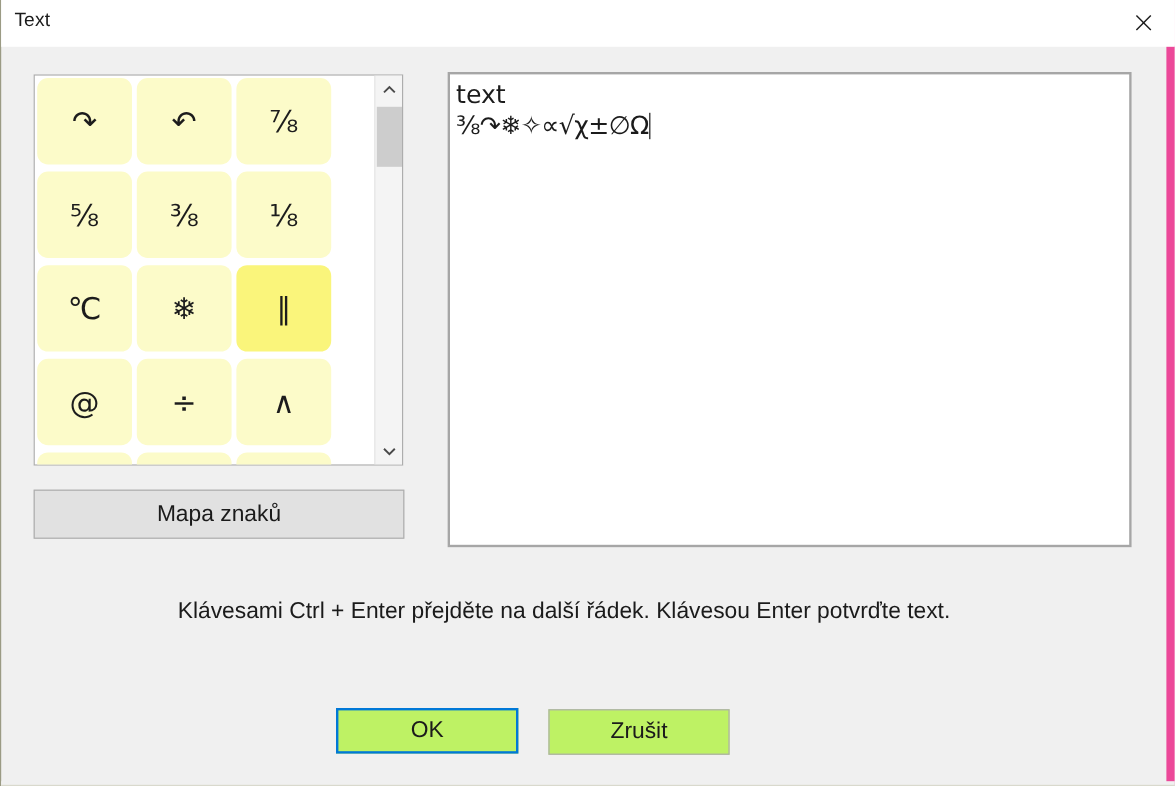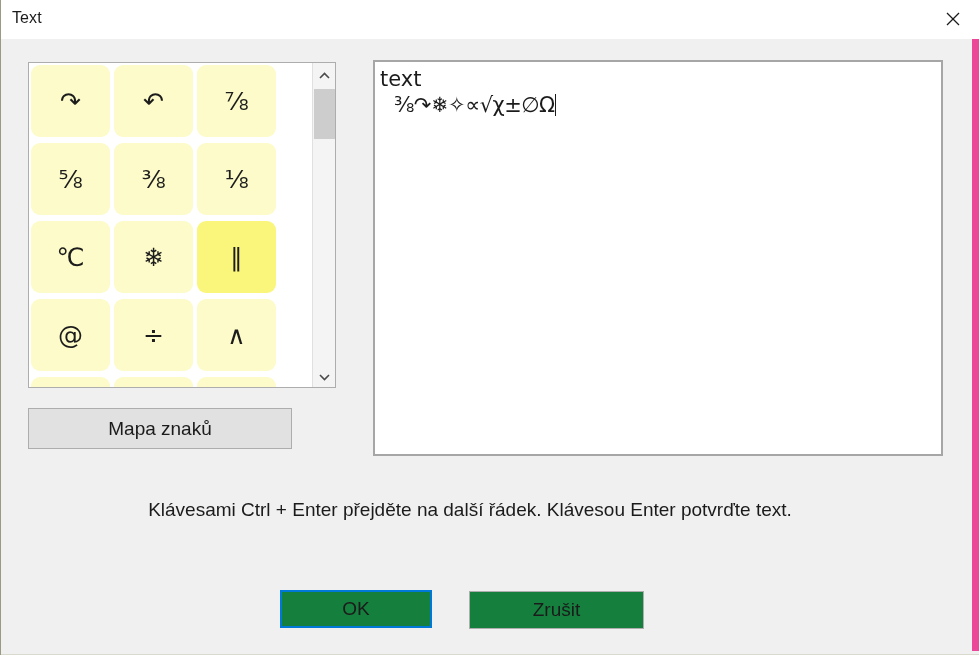--- a/index.html
+++ b/index.html
@@ -138,21 +138,21 @@
     width: 23px;
     height: 278px;
     background: #f4f4f4;
   }
 
   
   .charmap-btn {
     position: absolute;
     left: 27px;
     top: 408px;
-    width: 264px;
+    width: 309px;
     height: 41px;
     background: #e1e1e1;
     border: 1px solid #adadad;
     box-sizing: border-box;
     display: flex;
     align-items: center;
     justify-content: center;
     font-size: 19px;
     color: #1b1b1b;
     font-family: "Liberation Sans", sans-serif;
@@ -173,21 +173,20 @@
   }
   .ta-line {
     font-family: "DejaVu Sans", sans-serif;
     font-size: 21px;
     line-height: 26px;
     color: #1b1b1b;
     white-space: pre;
   }
   .ta-line.symbols {
     letter-spacing: -0.5px;
-    margin-left: 14px;
   }
   .caret {
     display: inline-block;
     width: 1px;
     height: 22px;
     background: #1b1b1b;
     vertical-align: -4px;
   }
 
   
@@ -204,36 +203,35 @@
 
   
   .btn {
     position: absolute;
     height: 38px;
     display: flex;
     align-items: center;
     justify-content: center;
     font-size: 19px;
     color: #1b1b1b;
-    background: #15803d;
+    background: #bef264;
     box-sizing: border-box;
     font-family: "Liberation Sans", sans-serif;
   }
   .btn-ok {
     left: 279px;
     top: 590px;
     width: 152px;
     border: 2px solid #0078d7;
   }
   .btn-cancel {
     left: 456px;
     top: 591px;
-    width: 175px;
+    width: 151px;
     border: 1px solid #adadad;
-    margin-left: 12px;
   }
 
   
   .bottom-strip {
     position: absolute;
     left: 0;
     bottom: 0;
     width: 979px;
     height: 3px;
     background: #f0f0f0;

